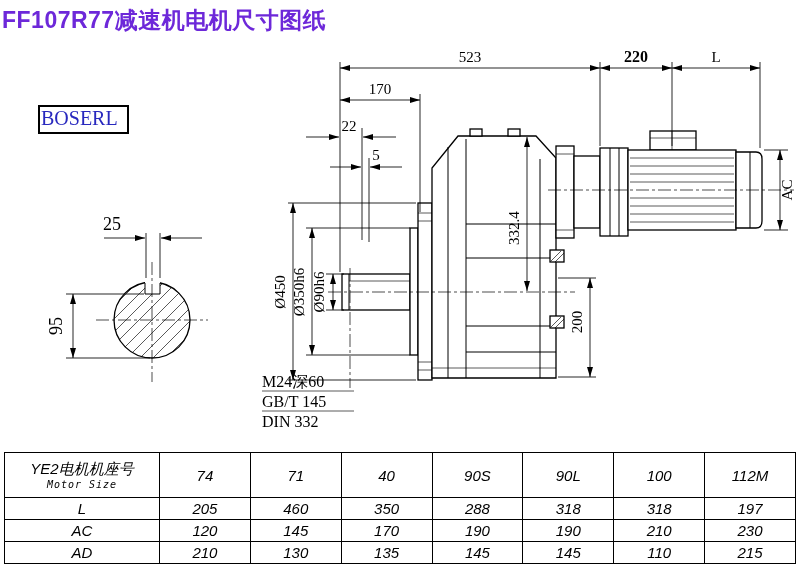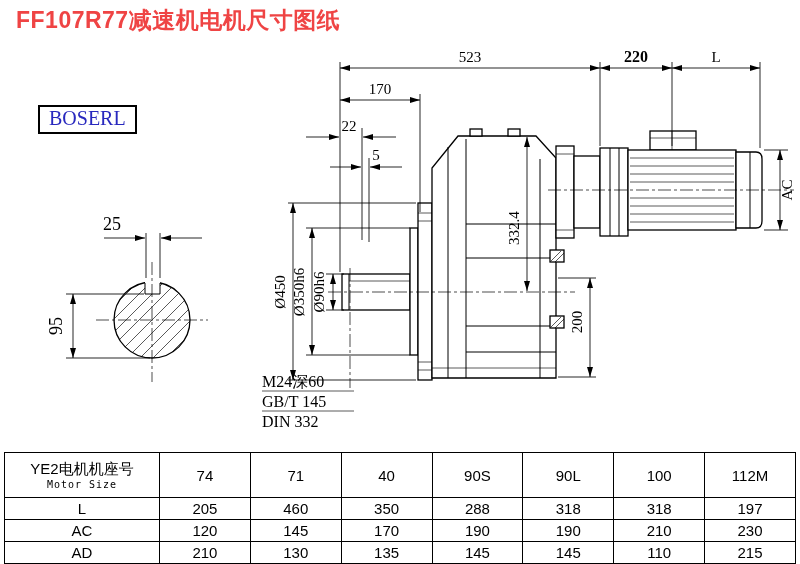--- a/index.html
+++ b/index.html
@@ -1,32 +1,32 @@
 <!DOCTYPE html>
 <html><head>
 <meta charset="utf-8">
 <style>
   html,body{margin:0;padding:0;}
   body{width:800px;height:564px;background:#fff;position:relative;
        font-family:"Liberation Sans",sans-serif;overflow:hidden;color:#000;}
-  .title{position:absolute;left:16px;top:5px;font-size:23px;font-weight:bold;color:#ef4444;letter-spacing:.5px;}
-  .brand{position:absolute;left:38px;top:105px;border:2px solid #000;padding:0 9px 2px 9px;
+  .title{position:absolute;left:2px;top:5px;font-size:23px;font-weight:bold;color:#6d28d9;letter-spacing:.5px;}
+  .brand{position:absolute;left:38px;top:105px;border:2px solid #000;padding:0 9px 2px 1px;
          font-family:"Liberation Serif",serif;font-size:20px;color:#2828be;background:#fff;}
   svg.drawing{position:absolute;left:0;top:0;}
   .s1{stroke:#000;stroke-width:1.3;fill:#fff;}
   .s2{stroke:#000;stroke-width:1;fill:none;}
   .s3{stroke:#000;stroke-width:.65;fill:none;}
   .dm{stroke:#000;stroke-width:.85;fill:none;}
   .cl{stroke:#000;stroke-width:.7;fill:none;stroke-dasharray:13 3 3 3;}
   text.dt{fill:#000;stroke:none;font-family:"Liberation Serif",serif;font-size:15px;}
   text.big{font-size:18px;}
   text.bold{font-weight:bold;font-size:16px;}
   text.note{font-size:16px;}
   table.spec{position:absolute;left:4px;top:452px;width:792px;border-collapse:collapse;
-             table-layout:fixed;text-align:center;font-size:15px;}
+             table-layout:fixed;text-align:center;font-size:15px;font-style:italic;}
   table.spec td{border:1px solid #000;height:21px;padding:0 2px;}
   table.spec td.c0{width:150px;}
   table.spec tr.hdr td{height:44px;}
   .mono{font-family:"DejaVu Sans Mono",monospace;font-size:10px;letter-spacing:1px;}
 </style>
 </head>
 <body>
 
 <div class="title">FF107R77减速机电机尺寸图纸</div>
 <div class="brand">BOSERL</div>

